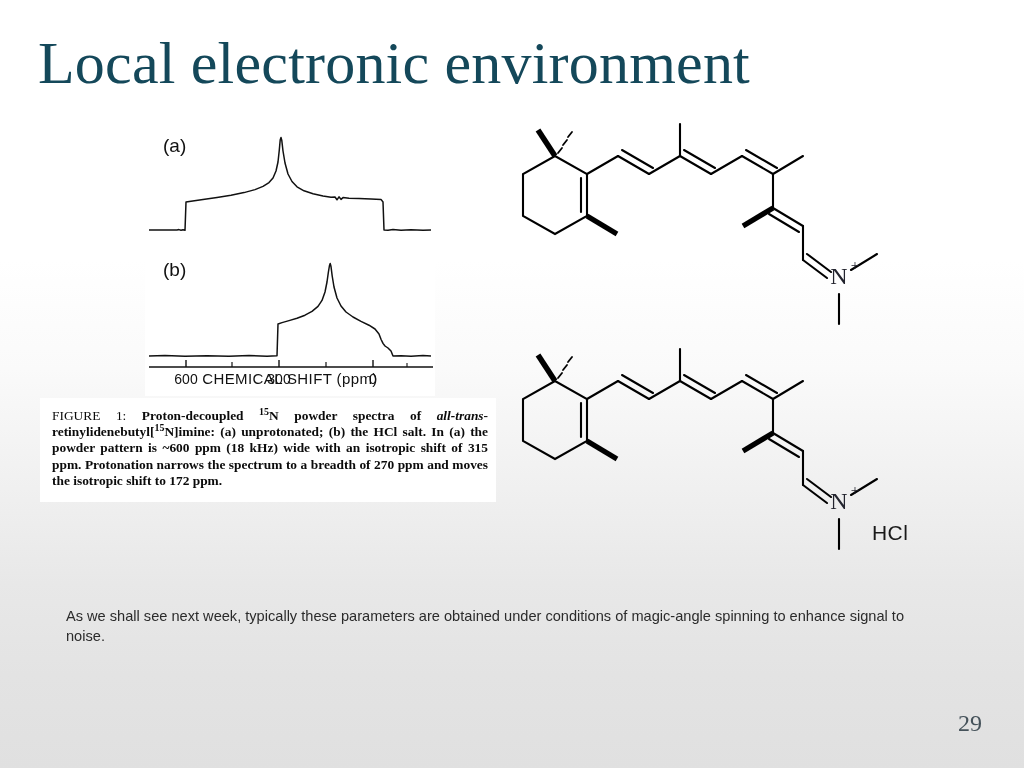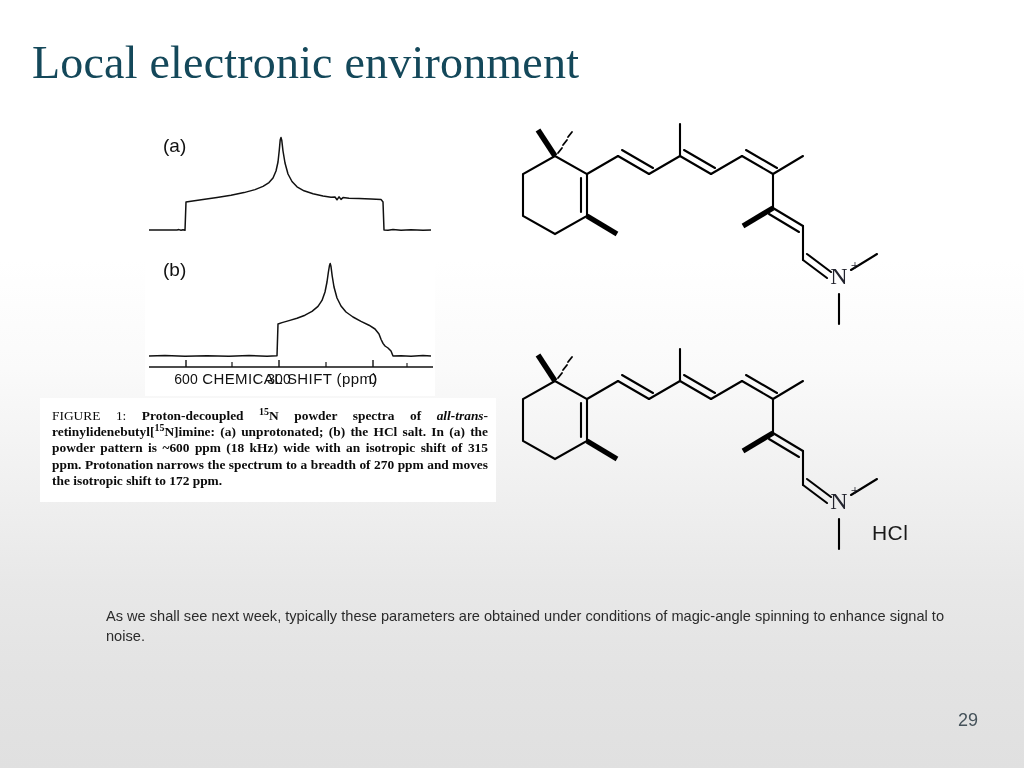--- a/index.html
+++ b/index.html
@@ -23,24 +23,24 @@
         #fafafa 48%,
         #f1f1f1 62%,
         #e8e8e8 76%,
         #e3e3e3 88%,
         #e0e0e0 100%);
   }
 
   
   #slide-title {
     position: absolute;
-    left: 32px;
+    left: 38px;
     top: 36px;
     font-family: "Liberation Serif", serif;
-    font-size: 46px;
+    font-size: 60px;
     line-height: 54px;
     letter-spacing: 0.2px;
     color: #14485a;
     white-space: nowrap;
   }
 
   
   #figure-block {
     position: absolute;
     left: 40px;
@@ -105,30 +105,29 @@
   
   #body-text {
     position: absolute;
     left: 66px;
     top: 606px;
     width: 862px;
     font-family: "Liberation Sans", sans-serif;
     font-size: 14.6px;
     line-height: 20px;
     color: #2b2b2b;
-    margin-left: 40px;
   }
 
   
   #page-number {
     position: absolute;
     left: 958px;
     top: 710px;
-    font-family: Liberation Sans, sans-serif;
-    font-size: 18px;
+    font-family: Liberation Serif, serif;
+    font-size: 24px;
     color: #45525a;
   }
 </style>
 </head>
 <body>
 
 <div id="slide">
 
   <div id="slide-title">Local electronic environment</div>
 

